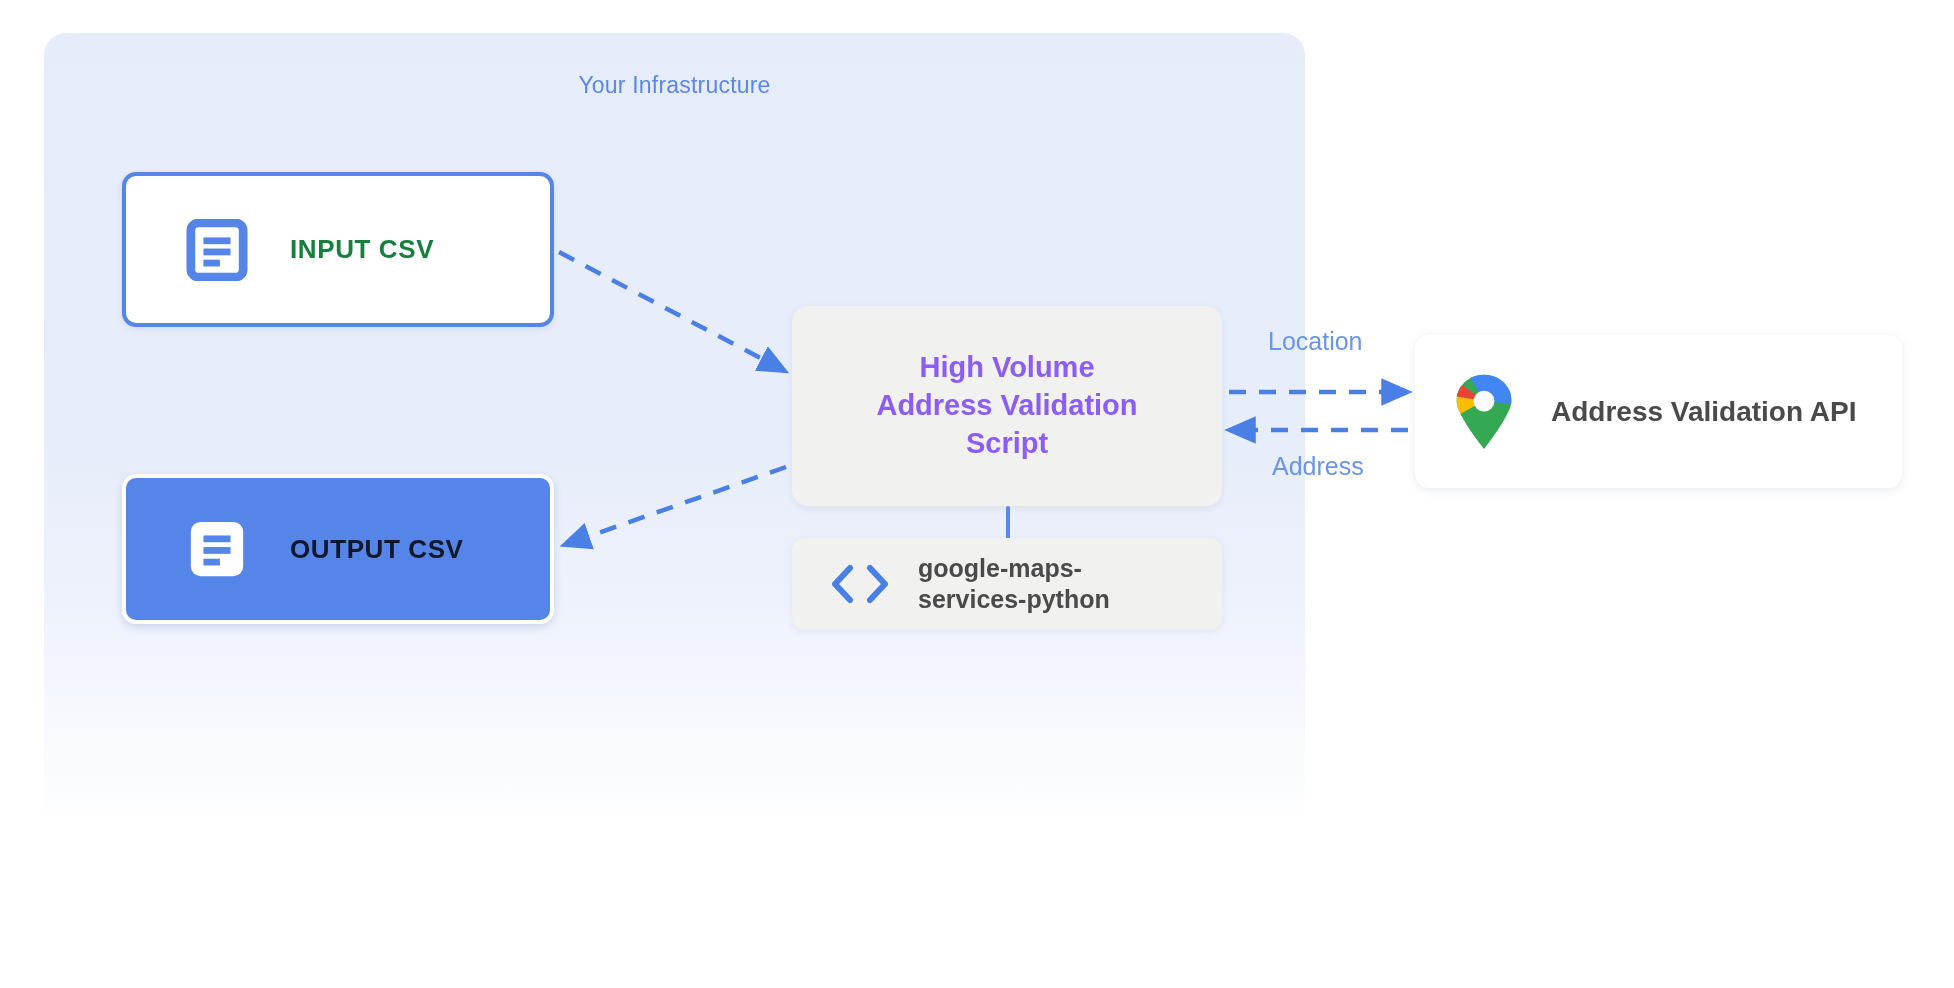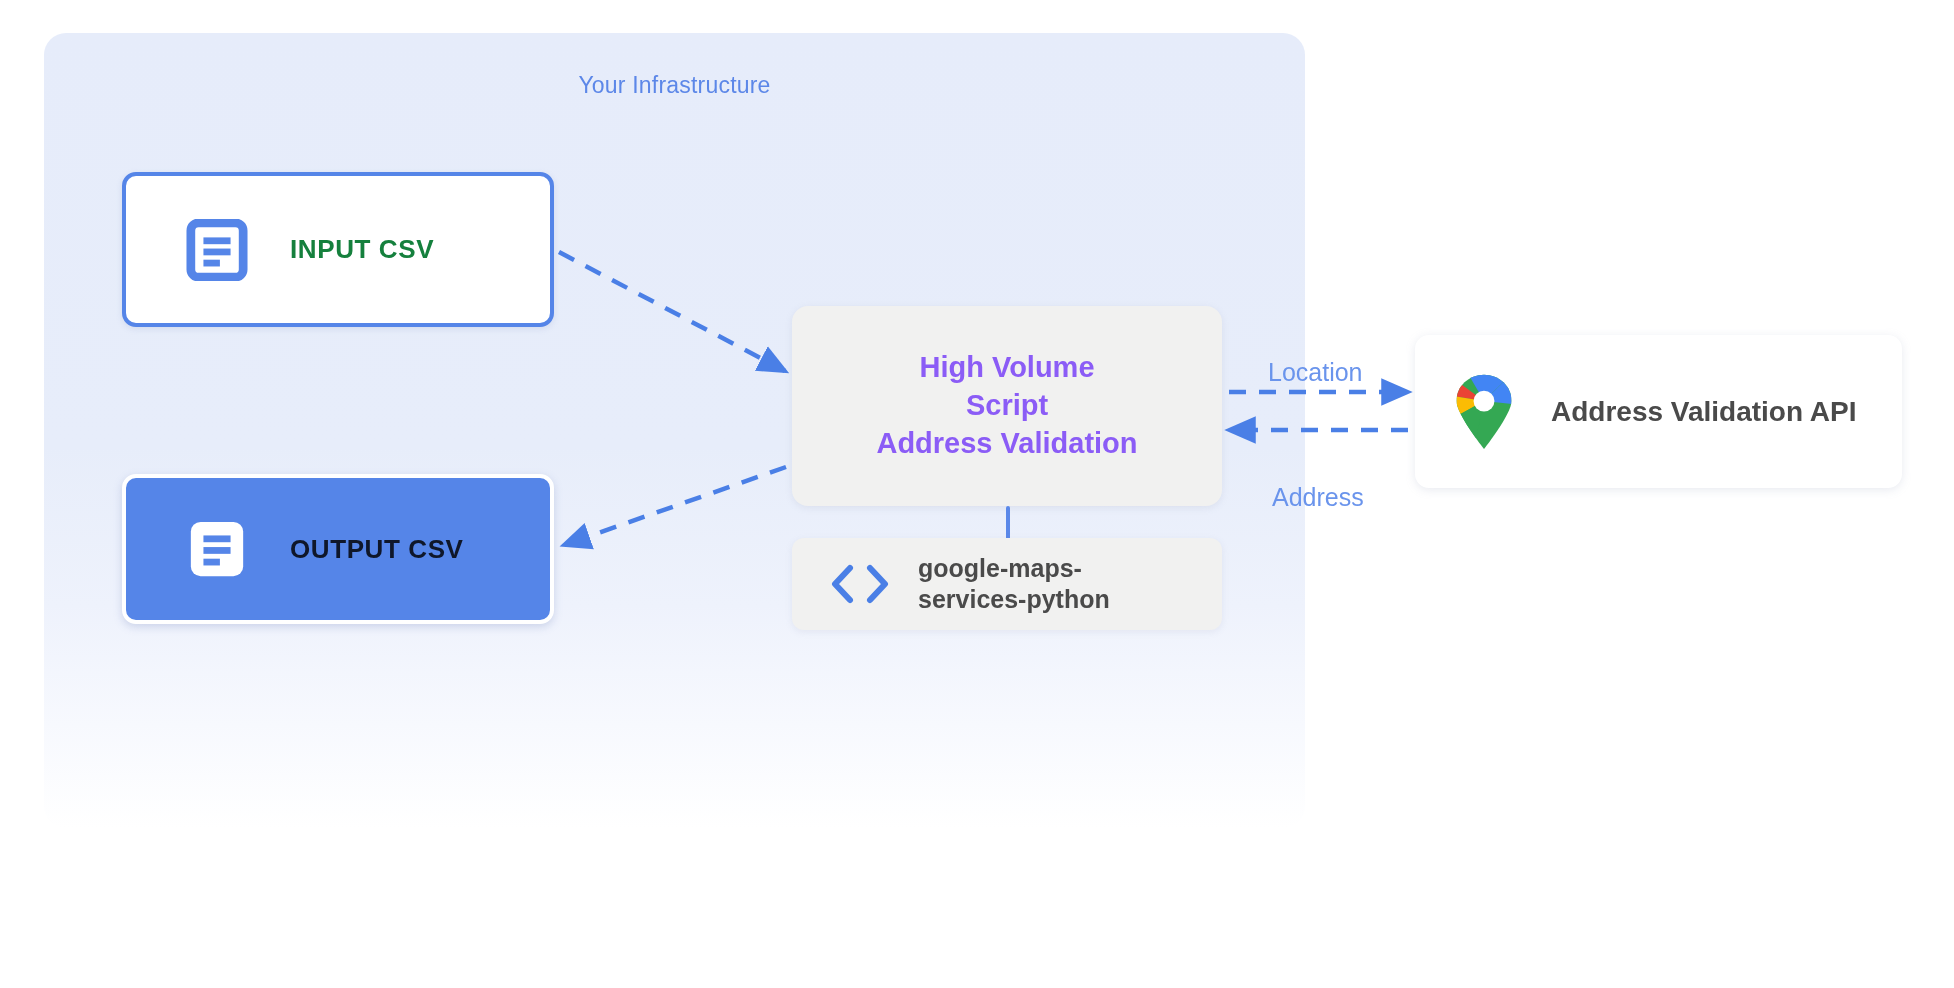--- a/index.html
+++ b/index.html
@@ -195,21 +195,20 @@
     line-height: 1.42;
     pointer-events: none;
   }
 
   
   .edge-label {
     position: absolute;
     font-size: 25px;
     color: #6a94ec;
     white-space: nowrap;
-    margin-top: 31px;
   }
   .label-location { left: 1268px; top: 327px; }
   .label-placeid  { left: 1272px; top: 452px; }
 
   
   .edges {
     position: absolute;
     left: 0; top: 0;
     width: 1954px; height: 988px;
     pointer-events: none;
@@ -258,22 +257,22 @@
       <rect x="18" y="18" width="28" height="7" fill="#5585e8"></rect>
       <rect x="18" y="30" width="28" height="7" fill="#5585e8"></rect>
       <rect x="18" y="42" width="17" height="7" fill="#5585e8"></rect>
     </svg>
     <span class="csv-label">OUTPUT CSV</span>
   </div>
 
   <div class="node script-box">
     <div class="script-text">
       <div>High Volume</div>
+      <div>Address Validation</div>
       <div>Script</div>
-      <div>Address Validation</div>
     </div>
   </div>
 
   <div class="script-connector"></div>
 
   <div class="node api-box">
     <svg class="maps-pin" viewBox="0 0 66 80">
       <defs>
         <clipPath id="pinclip">
           <path d="M33 79 C 33 79 62 42.5 62 28.5 C 62 12.8 49.0 0.8 33 0.8

